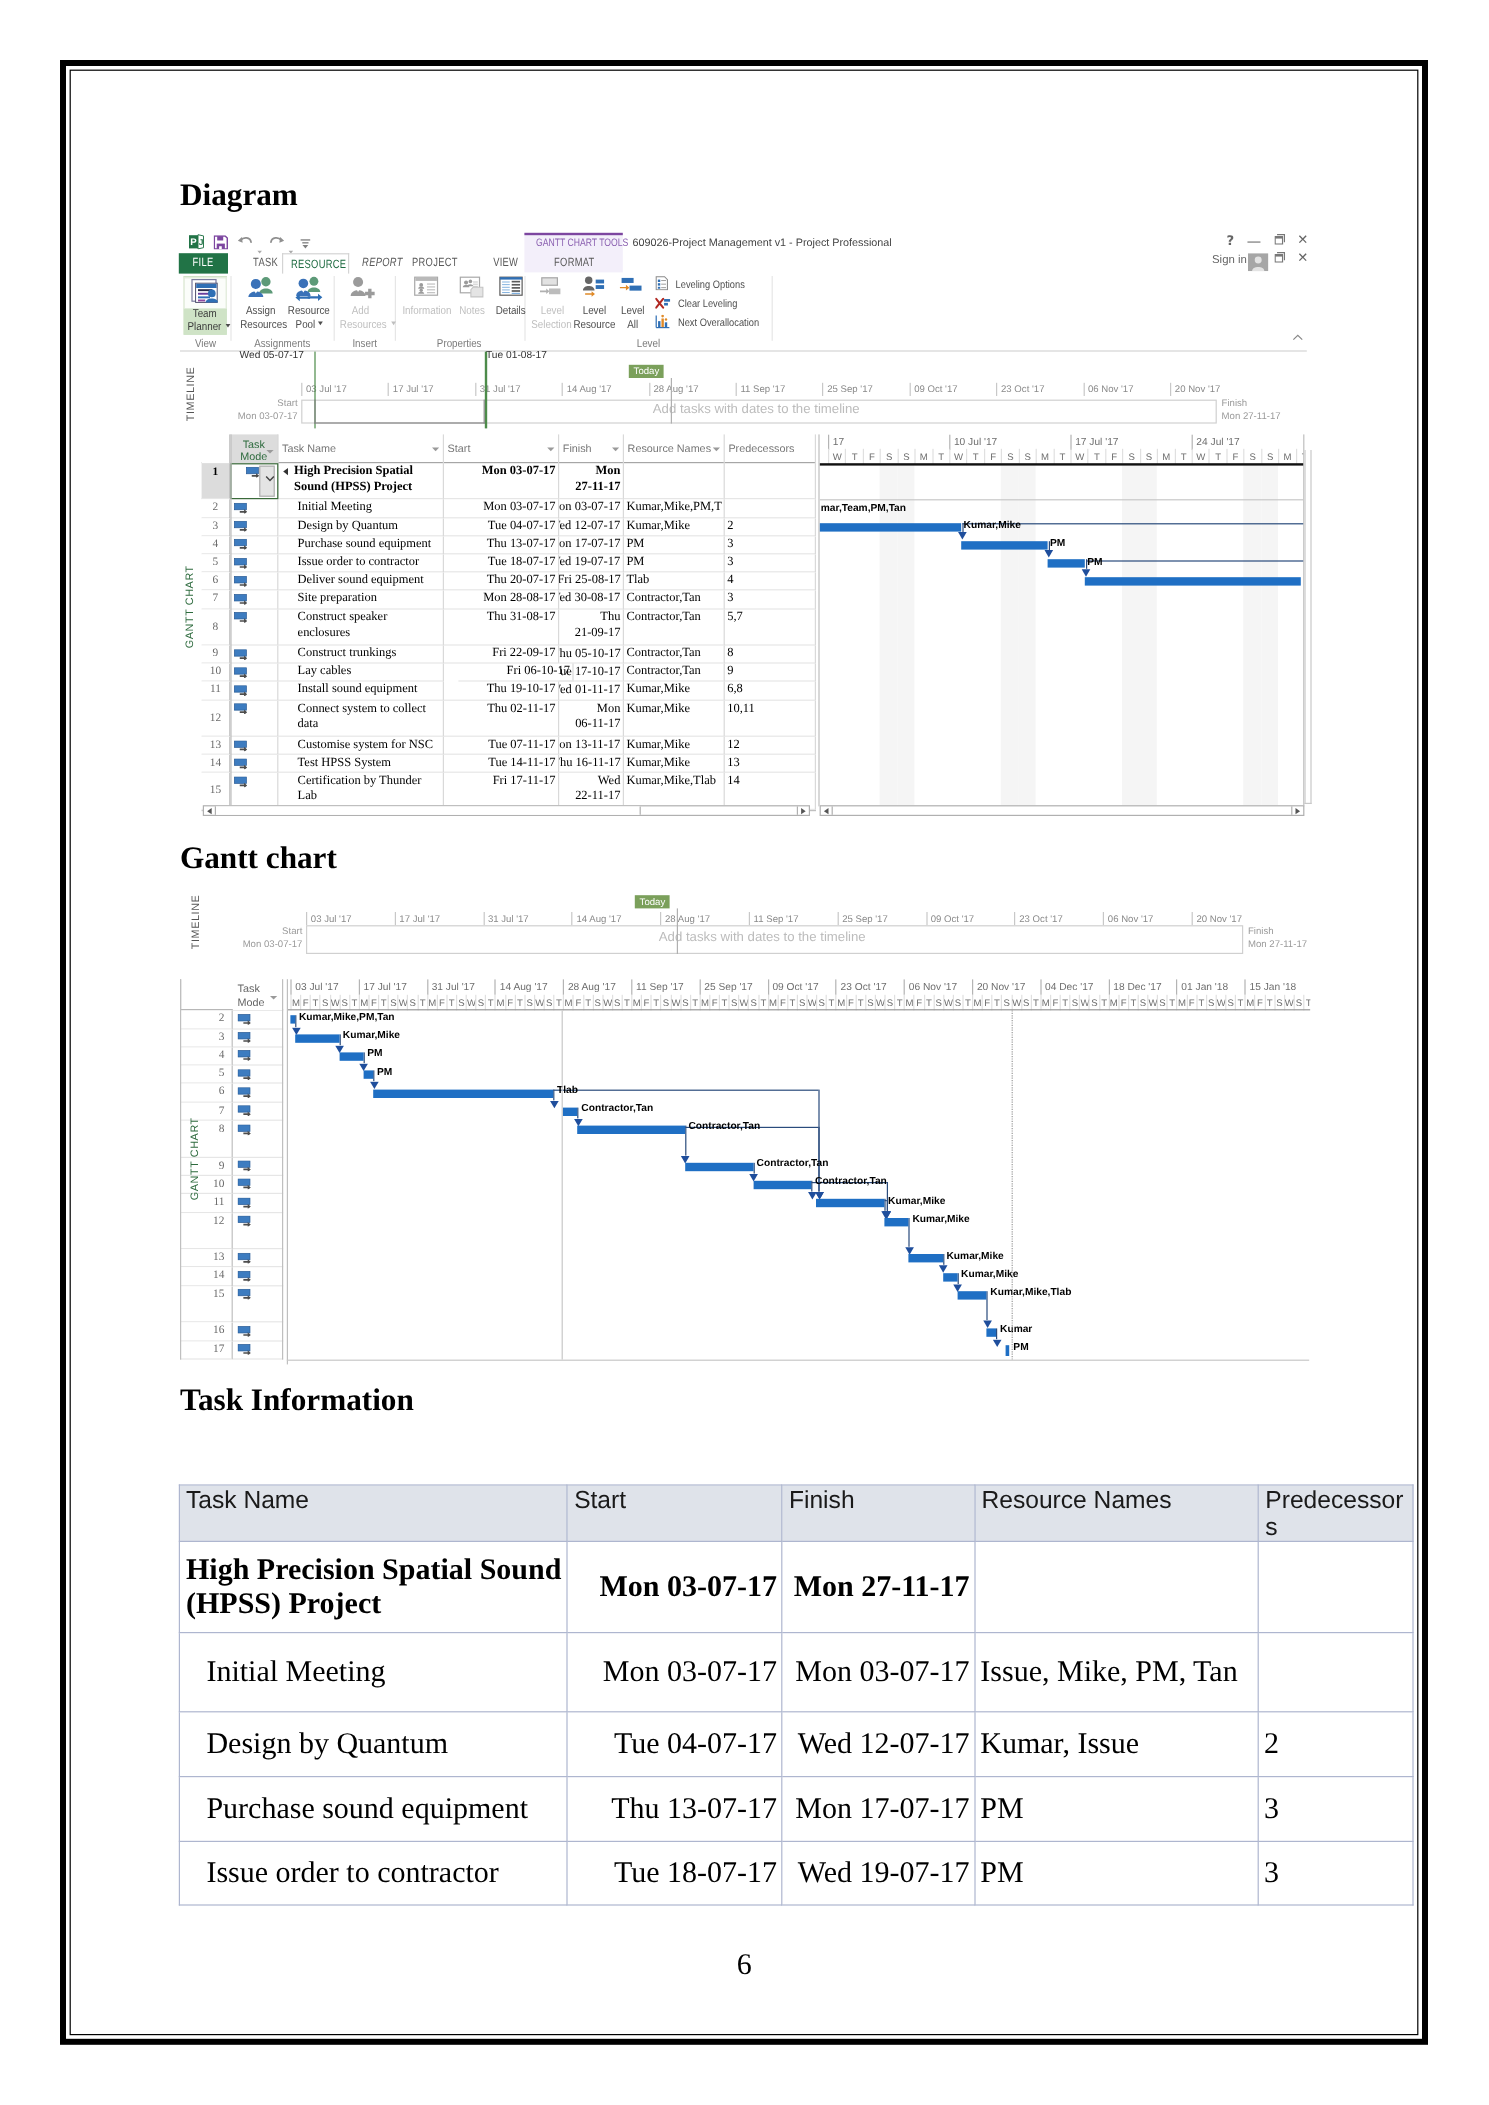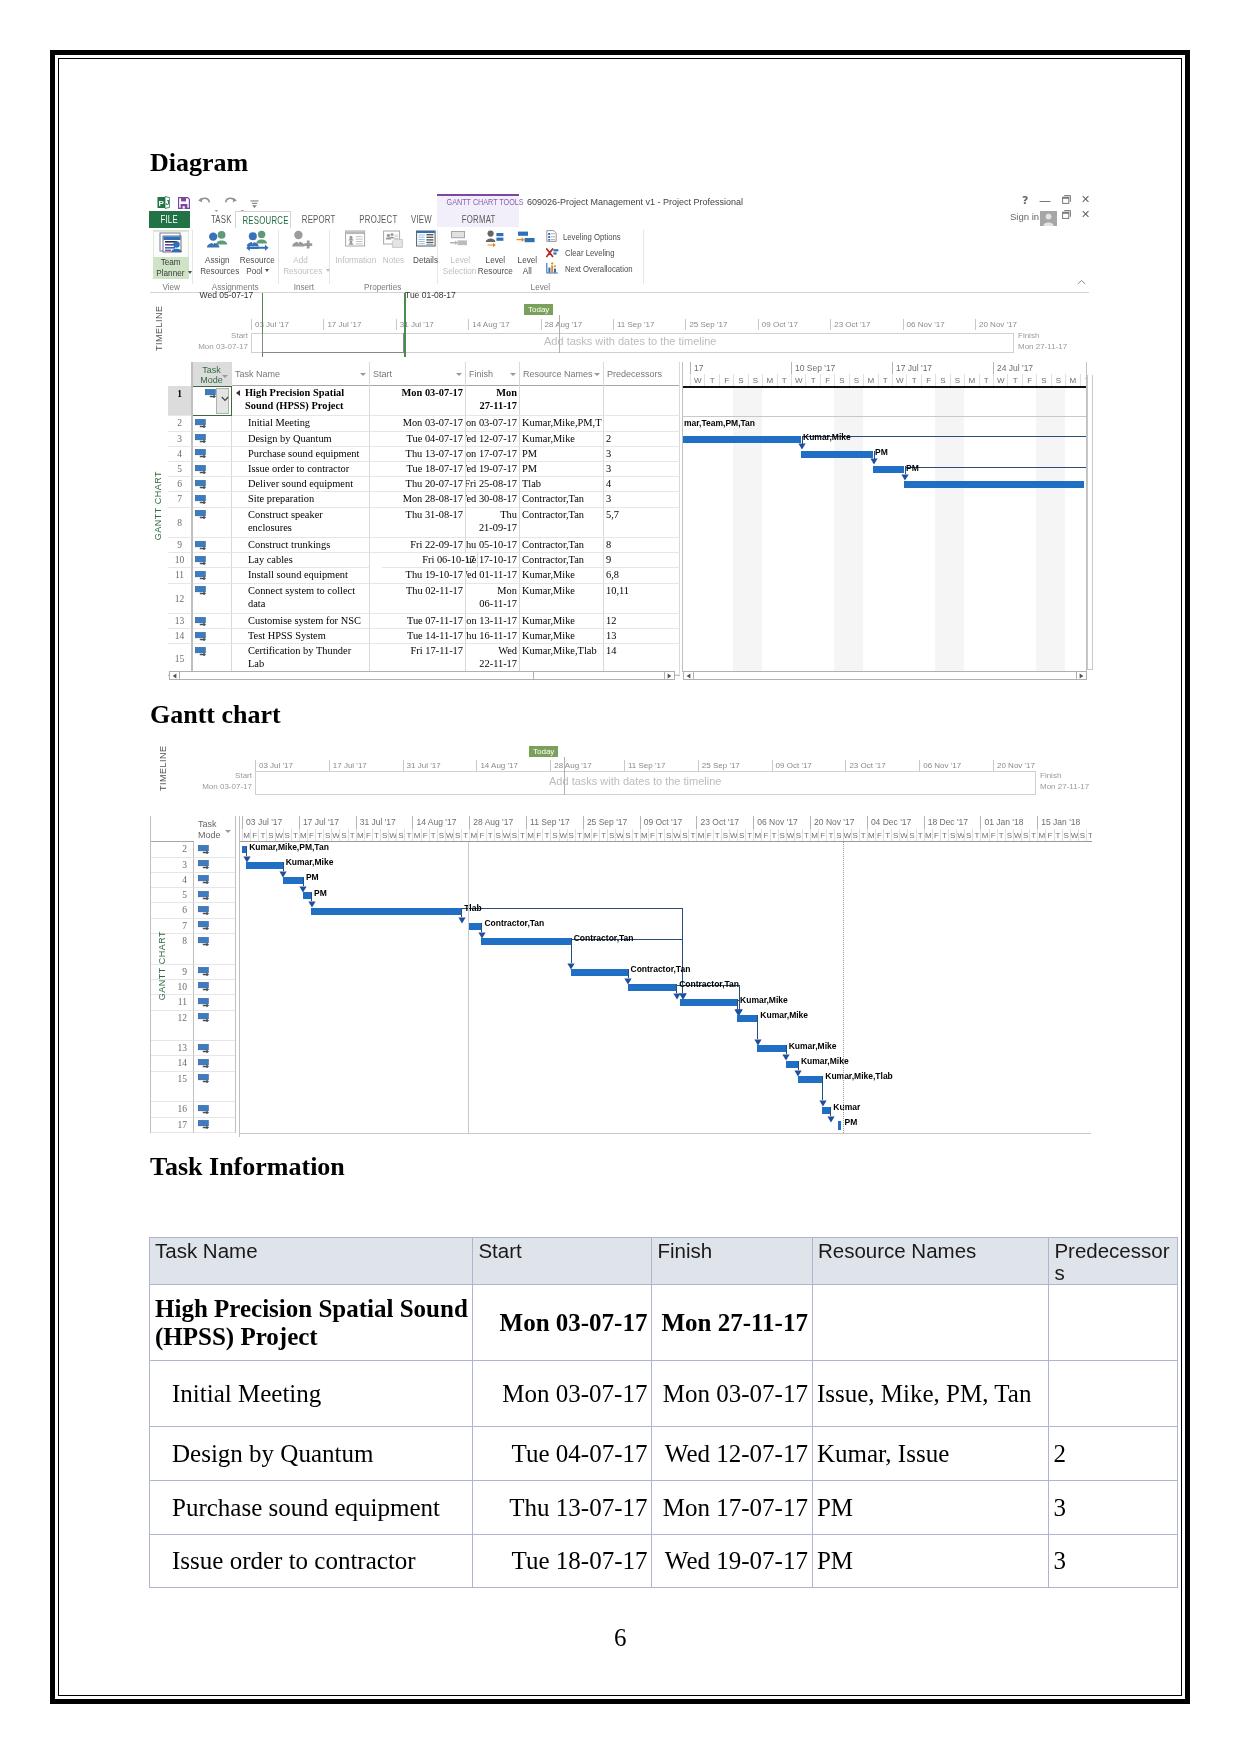--- a/index.html
+++ b/index.html
@@ -187,22 +187,22 @@
           <path d="M2.2 0.6 h6.2 v6.2" fill="none" stroke="#777" stroke-width="1"></path>
           <rect x="0.6" y="2.2" width="6.2" height="6.2" fill="none" stroke="#777" stroke-width="1"></rect>
           <rect x="0.6" y="2.2" width="6.2" height="1.6" fill="#777"></rect>
         </svg></div>
     <div class="winbtn" style="left:931px;top:18px;font-size:11px;">✕</div>
 
     <div class="tabstrip">
       <div class="tab file" style="left:-1px;width:41px;"><span>FILE</span></div>
       <div class="tab" style="left:45px;width:52px;"><span>TASK</span></div>
       <div class="tab active" style="left:85px;width:56px;"><span>RESOURCE</span></div>
-      <div class="tab" style="left:143px;width:52px;"><span>REPORT</span></div>
-      <div class="tab" style="left:200px;width:56px;"><span>PROJECT</span></div>
+      <div class="tab" style="left:143px;width:52px;font-style:italic;"><span>REPORT</span></div>
+      <div class="tab" style="left:184px;width:56px;"><span>PROJECT</span></div>
       <div class="tab" style="left:249px;width:44px;"><span>VIEW</span></div>
       <div class="tab" style="left:300px;width:58px;"><span>FORMAT</span></div>
     </div>
 
     <div class="ribbon">
 
       <div class="grpsep" style="left:42px;"></div>
       <div class="grpsep" style="left:128px;"></div>
       <div class="grpsep" style="left:179px;"></div>
       <div class="grpsep" style="left:287px;"></div>
@@ -638,21 +638,21 @@
           <div class="drop" style="left:48px;top:26px;width:13px;height:26.4px;"></div>
           <span style="position:absolute;left:52.5px;top:34px;line-height:0;"><svg width="8" height="6" viewBox="0 0 8 6">
               <path d="M0.8 1 L4 4.4 L7.2 1" fill="none" stroke="#444" stroke-width="1.2"></path>
             </svg></span>
           <div class="vline" style="left:24px;top:0;height:312.79999999999995px;"></div>
           <div style="position:absolute;left:0;top:312.79999999999995px;width:512px;height:1px;background:#bfbfbf;"></div>
         </div>
         <div style="position:absolute;left:3px;top:110px;font-family:&quot;Liberation Sans&quot;,sans-serif;font-size:9px;color:#2e6b3e;writing-mode:vertical-rl;transform:rotate(180deg);letter-spacing:.5px;">GANTT CHART</div>
         <div class="chart" style="position:absolute;left:532px;top:1px;width:405px;height:310px;border-left:1px solid #bfbfbf;border-right:1px solid #bfbfbf;box-sizing:border-box;">
           <div class="whdr" style="left:6.949999999999989px;width:101.00999999999999px;">17</div>
-          <div class="whdr" style="left:107.95999999999998px;width:101.00999999999999px;">10 Sep '17</div>
+          <div class="whdr" style="left:107.95999999999998px;width:101.00999999999999px;">10 Jul '17</div>
           <div class="whdr" style="left:208.96999999999997px;width:101.00999999999999px;">17 Jul '17</div>
           <div class="whdr" style="left:309.97999999999996px;width:101.00999999999999px;">24 Jul '17</div>
           <div class="dhdr" style="left:7px;top:12px;width:14.43px;">W</div>
           <div class="dhdr" style="left:21.43px;top:12px;width:14.43px;">T</div>
           <div class="dhdr" style="left:35.86px;top:12px;width:14.43px;">F</div>
           <div class="dhdr" style="left:50.29px;top:12px;width:14.43px;">S</div>
           <div class="band" style="left:50.29px;top:24px;height:286px;width:14.43px;"></div>
           <div class="dhdr" style="left:64.72px;top:12px;width:14.43px;">S</div>
           <div class="band" style="left:64.72px;top:24px;height:286px;width:14.43px;"></div>
           <div class="dhdr" style="left:79.15px;top:12px;width:14.43px;">M</div>

